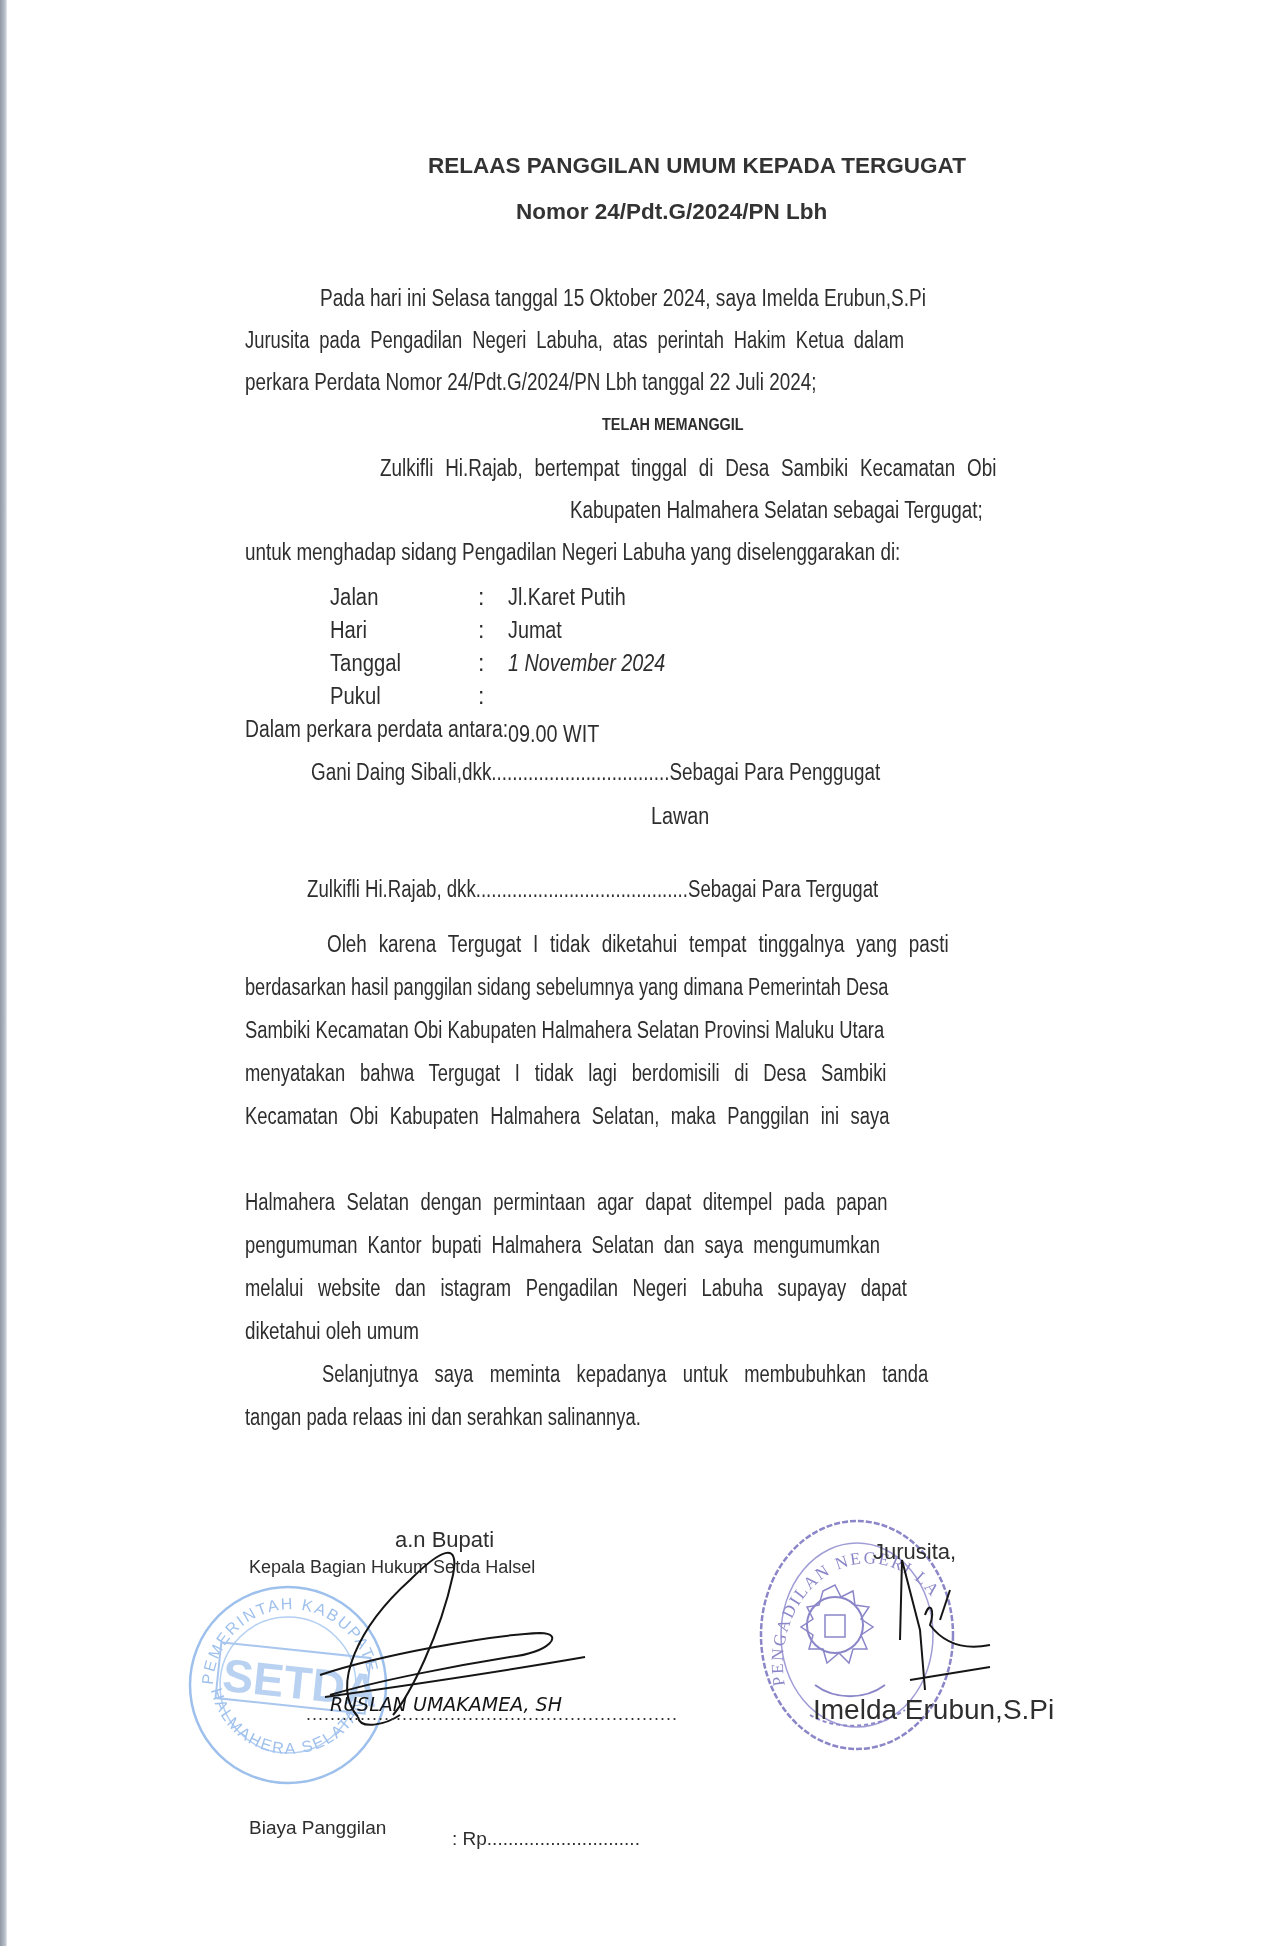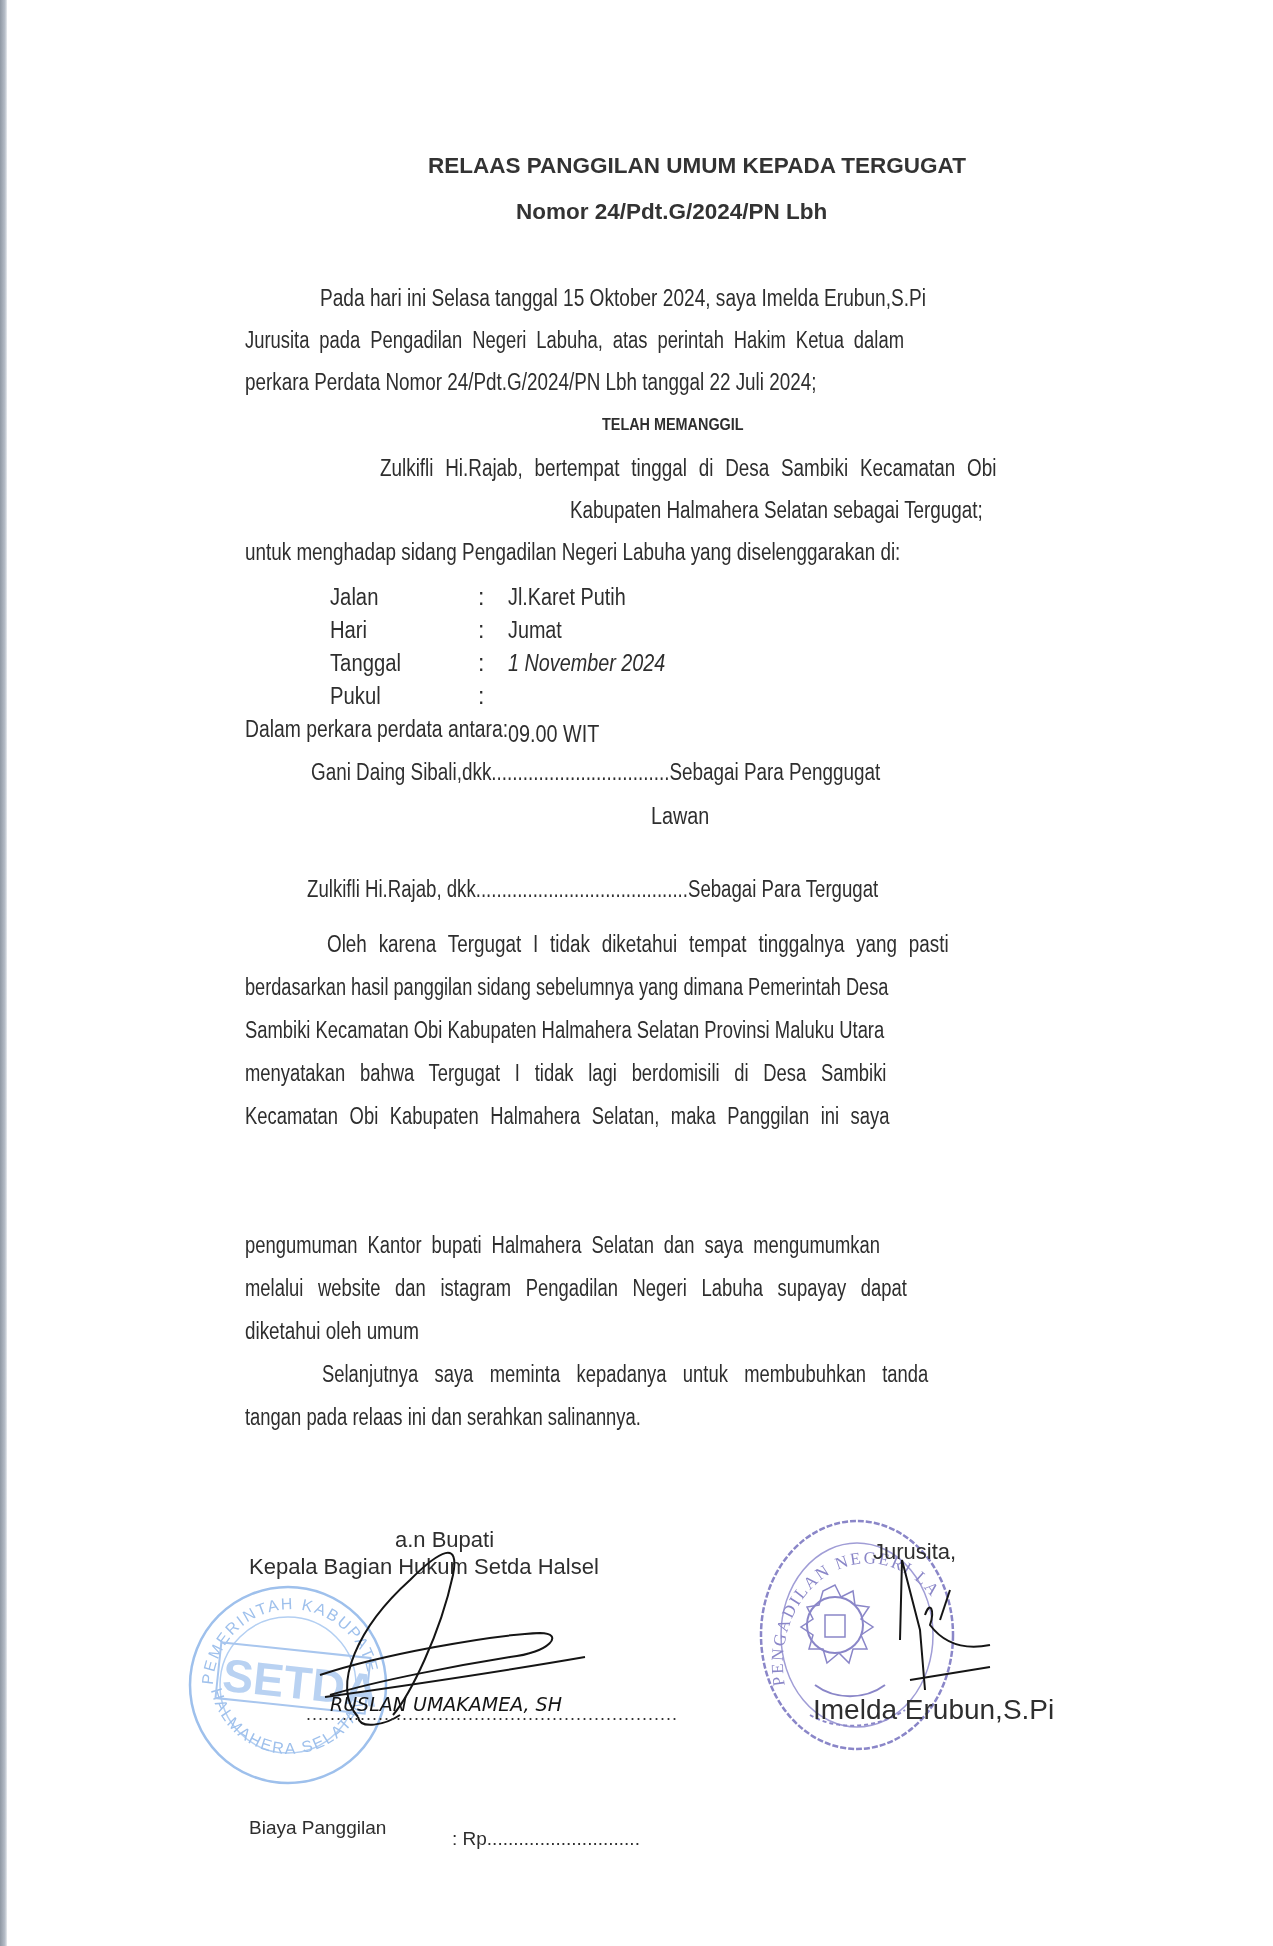--- a/index.html
+++ b/index.html
@@ -87,20 +87,21 @@
   </div>
   <div class="t" style="left:307px; top:875px;">
     <span class="condensed" style="transform:scaleX(0.81);">Zulkifli Hi.Rajab, dkk.........................................Sebagai Para Tergugat</span>
   </div>
 
   <div class="para-line" style="top:930px; left:327px; width:805px;"><span class="condensed" style="transform:scaleX(0.82); word-spacing:8px;">Oleh karena Tergugat I tidak diketahui tempat tinggalnya yang pasti</span></div>
   <div class="para-line" style="top:973px;"><span class="condensed" style="transform:scaleX(0.79);">berdasarkan hasil panggilan sidang sebelumnya yang dimana Pemerintah Desa</span></div>
   <div class="para-line" style="top:1016px;"><span class="condensed" style="transform:scaleX(0.80);">Sambiki Kecamatan Obi Kabupaten Halmahera Selatan Provinsi Maluku Utara</span></div>
   <div class="para-line" style="top:1059px;"><span class="condensed" style="transform:scaleX(0.80); word-spacing:12px;">menyatakan bahwa Tergugat I tidak lagi berdomisili di  Desa Sambiki</span></div>
   <div class="para-line" style="top:1102px;"><span class="condensed" style="transform:scaleX(0.80); word-spacing:8px;">Kecamatan Obi Kabupaten Halmahera Selatan, maka Panggilan ini saya</span></div>
+  <div class="para-line" style="top:1188px;"><span class="condensed" style="transform:scaleX(0.80); word-spacing:8px;">Halmahera Selatan dengan permintaan agar dapat ditempel pada papan</span></div>
   <div class="para-line" style="top:1231px;"><span class="condensed" style="transform:scaleX(0.80); word-spacing:6px;">pengumuman Kantor bupati Halmahera Selatan dan saya mengumumkan</span></div>
   <div class="para-line" style="top:1274px;"><span class="condensed" style="transform:scaleX(0.80); word-spacing:12px;">melalui website dan istagram Pengadilan Negeri Labuha supayay dapat</span></div>
   <div class="para-line" style="top:1317px;"><span class="condensed" style="transform:scaleX(0.82);">diketahui oleh umum</span></div>
 
   <div class="para-line" style="top:1360px; left:322px; width:810px;"><span class="condensed" style="transform:scaleX(0.80); word-spacing:14px;">Selanjutnya saya meminta kepadanya untuk membubuhkan tanda</span></div>
   <div class="para-line" style="top:1403px;"><span class="condensed" style="transform:scaleX(0.80);">tangan pada relaas ini dan serahkan salinannya.</span></div>
 
   <svg class="stamp" style="left:183px; top:1570px;" width="210" height="220" viewBox="0 0 210 220">
     <defs>
       <path id="topArc" d="M 30 115 A 78 78 0 0 1 185 105"></path>
@@ -112,21 +113,21 @@
       <textPath href="#topArc">PEMERINTAH KABUPATEN</textPath>
     </text>
     <text font-family="Liberation Sans, sans-serif" font-size="16" fill="#9ec0ec" letter-spacing="2">
       <textPath href="#botArc">HALMAHERA SELATAN</textPath>
     </text>
     <rect x="35" y="80" width="150" height="56" fill="none" stroke="#a8c6ee" stroke-width="2" transform="rotate(6 110 108)"></rect>
     <text x="40" y="128" font-family="Liberation Sans, sans-serif" font-weight="bold" font-size="46" fill="#b9d2f2" transform="rotate(6 110 108)">SETDA</text>
   </svg>
 
   <div class="t" style="left:395px; top:1526px; font-size:22px;">a.n Bupati</div>
-  <div class="t" style="left:249px; top:1553px; font-size:22px;">Kepala Bagian Hukum Setda Halsel</div>
+  <div class="t" style="left:249px; top:1553px; font-size:18px;">Kepala Bagian Hukum Setda Halsel</div>
 
   <svg class="sig" style="left:290px; top:1535px;" width="320" height="220" viewBox="0 0 320 220">
     <path d="M 68 182 C 40 150, 70 90, 120 45 C 150 15, 170 5, 163 40 C 150 100, 120 160, 103 180" fill="none" stroke="#151515" stroke-width="2"></path>
     <path d="M 30 140 C 90 120, 200 100, 250 98 C 275 98, 260 118, 220 122 C 170 130, 90 145, 40 160" fill="none" stroke="#151515" stroke-width="2"></path>
     <path d="M 35 162 C 120 150, 220 135, 295 122" fill="none" stroke="#151515" stroke-width="2"></path>
     <path d="M 110 180 C 95 190, 70 195, 68 182" fill="none" stroke="#151515" stroke-width="2"></path>
     <text x="40" y="176" font-family="DejaVu Sans, sans-serif" font-size="19" fill="#151515" font-style="italic">RUSLAN UMAKAMEA, SH</text>
   </svg>
   <div class="t" style="left:306px; top:1700px; font-size:18px; letter-spacing:1px; color:#333;">..............................................................</div>
 

